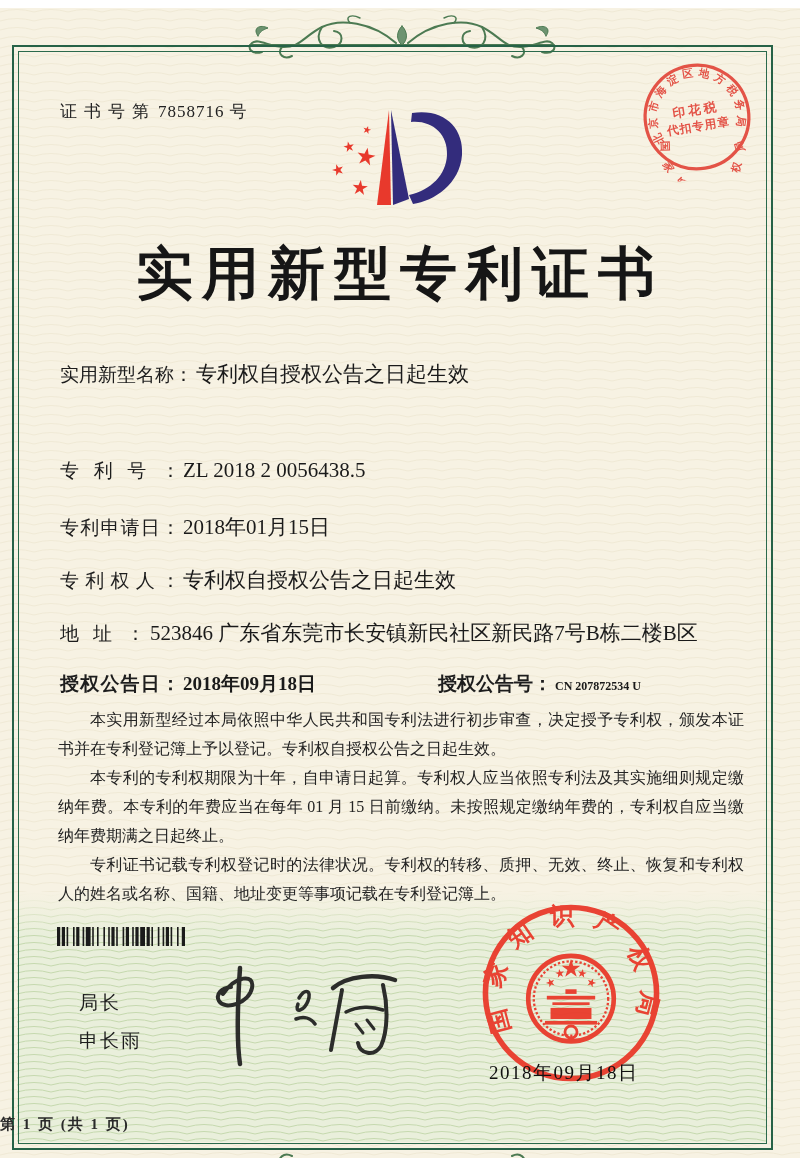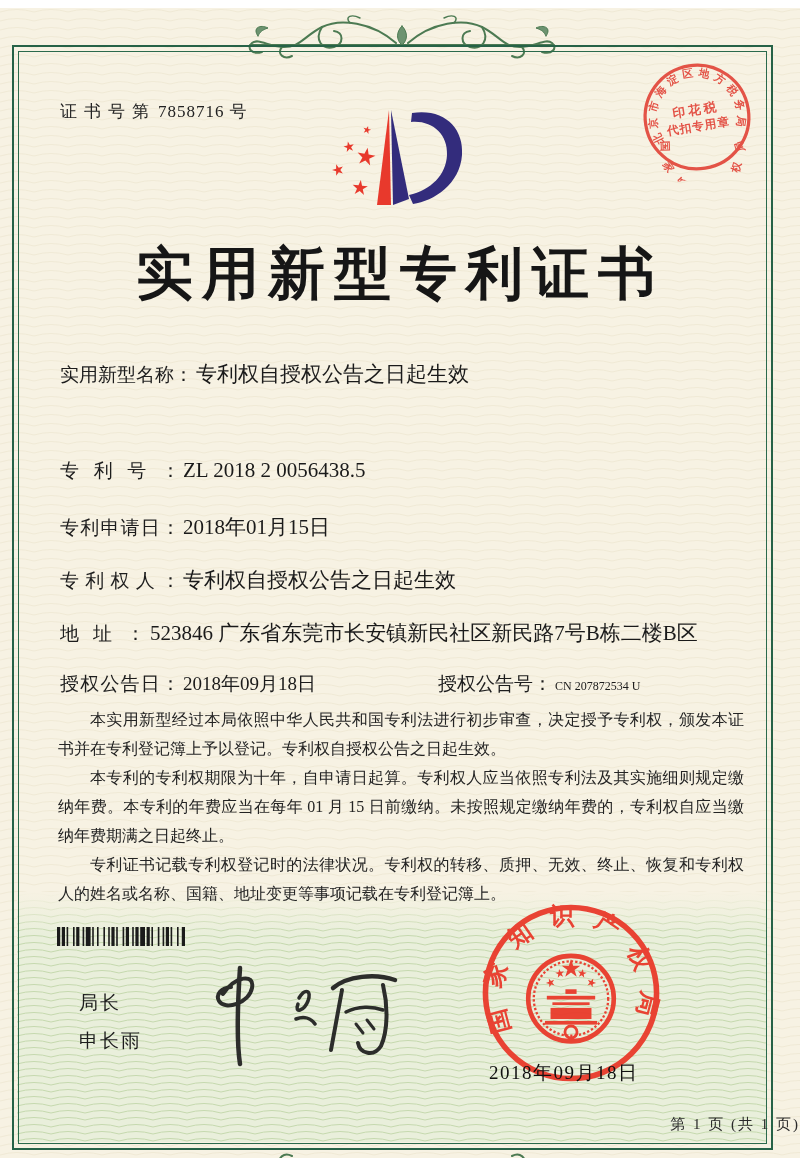--- a/index.html
+++ b/index.html
@@ -29,34 +29,34 @@
   .logo{position:absolute;left:330px;top:100px;z-index:5;}
   .title{position:absolute;left:0;top:228px;width:100%;text-align:center;z-index:5;
     font-size:57px;font-weight:700;letter-spacing:9px;color:#161616;}
   
   .row{position:absolute;left:60px;z-index:5;display:flex;align-items:baseline;white-space:nowrap;}
   .lab{font-size:19px;color:#1d1d1d;}
   .lab.just{display:inline-block;width:120px;text-align:justify;text-align-last:justify;}
   .lab.addr{width:85px;}
   .val{font-size:21px;margin-left:3px;color:#1a1a1a;}
   .val.wrap{white-space:normal;width:552px;line-height:31px;text-align:center;}
-  .row-grant{width:690px;}
+  .row-grant{width:690px;font-weight:bold;}
   .grant-right{margin-left:122px;display:flex;align-items:baseline;}
   
   .body-text{position:absolute;left:58px;top:697px;width:686px;z-index:5;
     font-size:16px;line-height:29px;text-align:justify;color:#242424;}
   .body-text p{margin:0;text-indent:2em;}
   
   .barcode{position:absolute;left:57px;top:919px;z-index:5;}
   .director{position:absolute;left:79px;top:976px;z-index:5;font-size:19px;line-height:38px;color:#1c1c1c;letter-spacing:2px;}
   .sig{position:absolute;left:195px;top:950px;z-index:5;}
   .seal{position:absolute;left:478px;top:892px;z-index:5;opacity:.95;}
   .seal-date{position:absolute;left:489px;top:1052px;z-index:6;font-size:19px;letter-spacing:1.5px;color:#111;white-space:nowrap;}
-  .footer{position:absolute;left:0;top:1107px;width:100%;text-align:right;z-index:5;
-    font-size:15px;letter-spacing:2px;color:#2a2a2a;}
+  .footer{position:absolute;left:0;top:1107px;width:100%;text-align:left;z-index:5;
+    font-size:15px;letter-spacing:2px;color:#2a2a2a;font-weight:bold;}
   .orn-top{position:absolute;left:0;top:6px;z-index:3;}
   .orn-bottom{position:absolute;left:0;top:1142px;z-index:3;}
 </style>
 </head>
 <body>
 
 <div class="page">
 
   <svg id="bg-waves" width="800" height="1158">
       <path d="M0 4 q 17 -5 34 0 q 17 -5 34 0 q 17 -5 34 0 q 17 -5 34 0 q 17 -5 34 0 q 17 -5 34 0 q 17 -5 34 0 q 17 -5 34 0 q 17 -5 34 0 q 17 -5 34 0 q 17 -5 34 0 q 17 -5 34 0 q 17 -5 34 0 q 17 -5 34 0 q 17 -5 34 0 q 17 -5 34 0 q 17 -5 34 0 q 17 -5 34 0 q 17 -5 34 0 q 17 -5 34 0 q 17 -5 34 0 q 17 -5 34 0 q 17 -5 34 0 q 17 -5 34 0" fill="none" stroke="#e9e1cb" stroke-width="1" opacity="0.55"></path>

